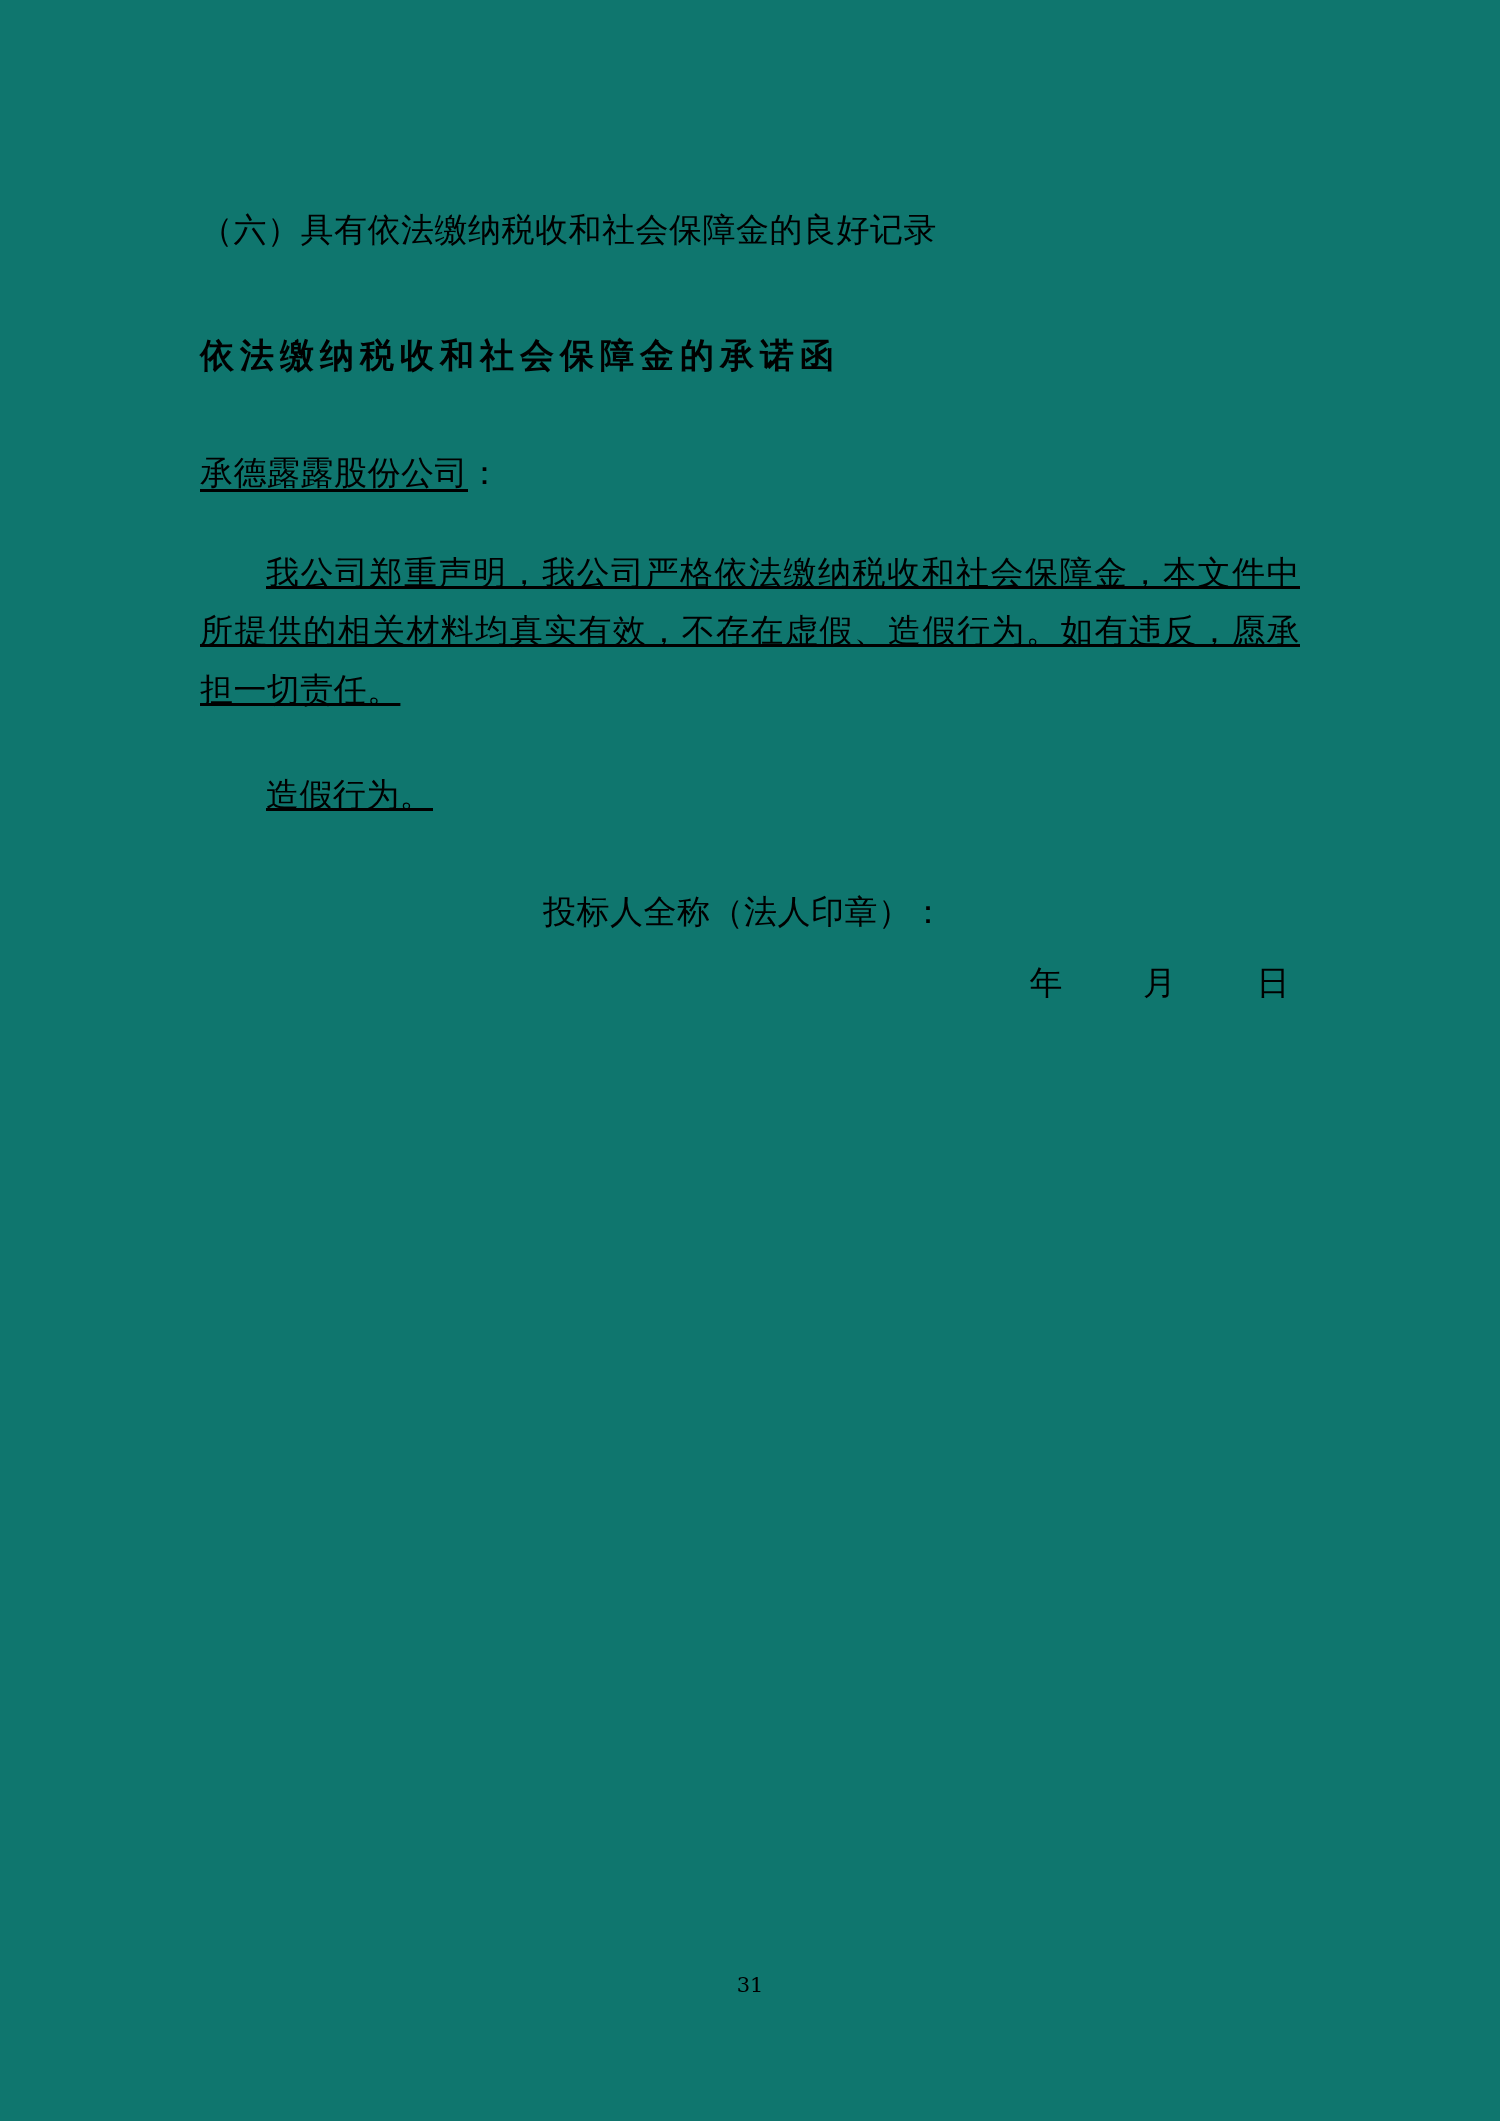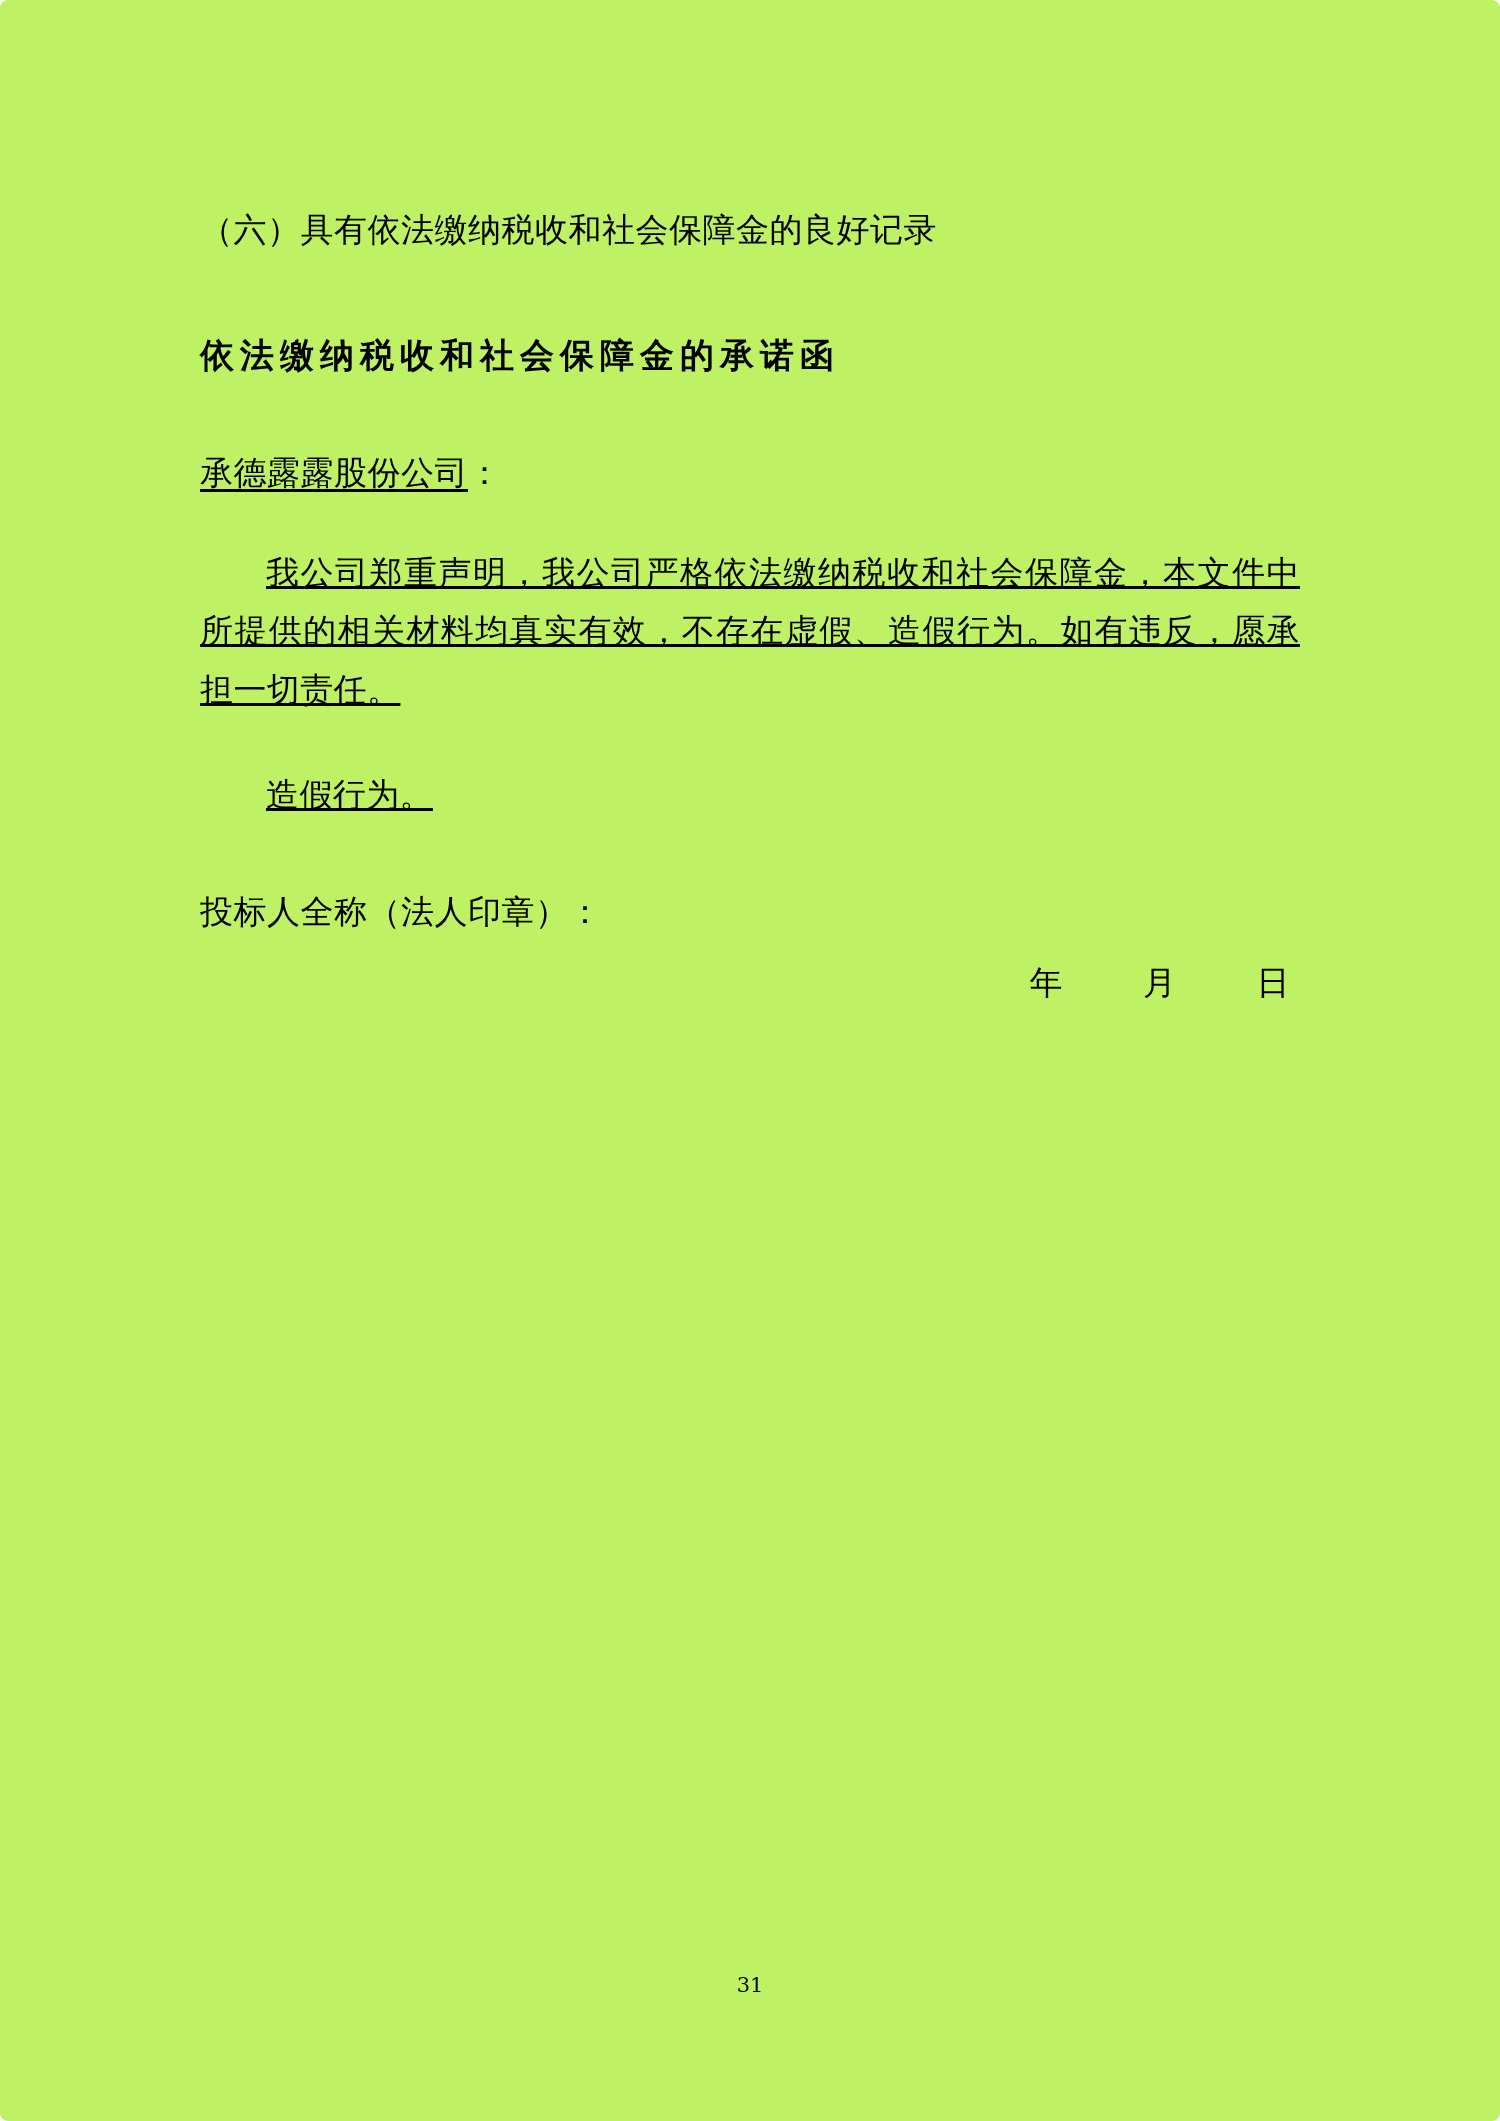--- a/index.html
+++ b/index.html
@@ -8,24 +8,23 @@
     background: #ffffff;
   }
   body {
     font-family: "DejaVu Serif", "Liberation Serif", serif;
     color: #000000;
   }
   .page {
     position: relative;
     width: 1500px;
     height: 2121px;
-    background: #bef264;
+    background: #0f766e;
     box-sizing: border-box;
     overflow: hidden;
-    border-radius: 8px;
   }
   .content {
     position: absolute;
     left: 200px;
     top: 0;
     width: 1100px;
   }
   .section-heading {
     font-size: 33px;
     line-height: 1.5;
@@ -61,21 +60,21 @@
     text-decoration: underline;
   }
   .body-para.short {
     margin-top: 46px;
   }
   .signature-block {
     margin-top: 66px;
     font-size: 33px;
   }
   .sign-line-1 {
-    text-align: left;
+    text-align: center;
     padding-right: 12px;
     letter-spacing: 0.5px;
   }
   .sign-line-2 {
     text-align: right;
     padding-right: 10px;
     margin-top: 26px;
     letter-spacing: 0.5px;
   }
   .sign-line-2 .sp {

